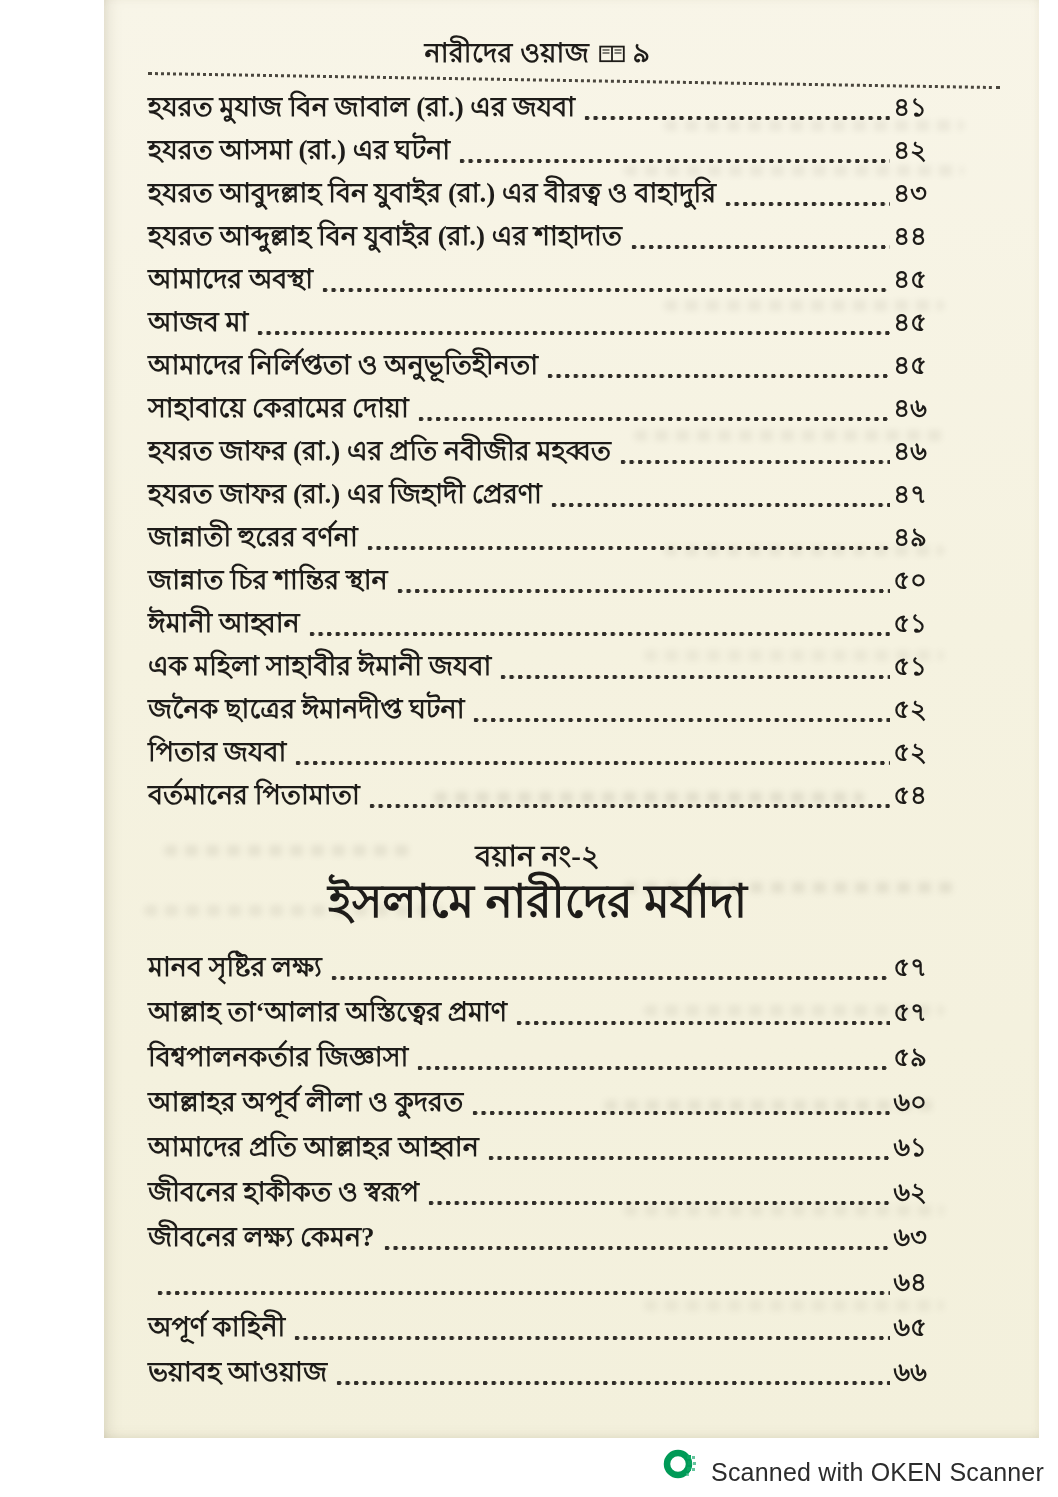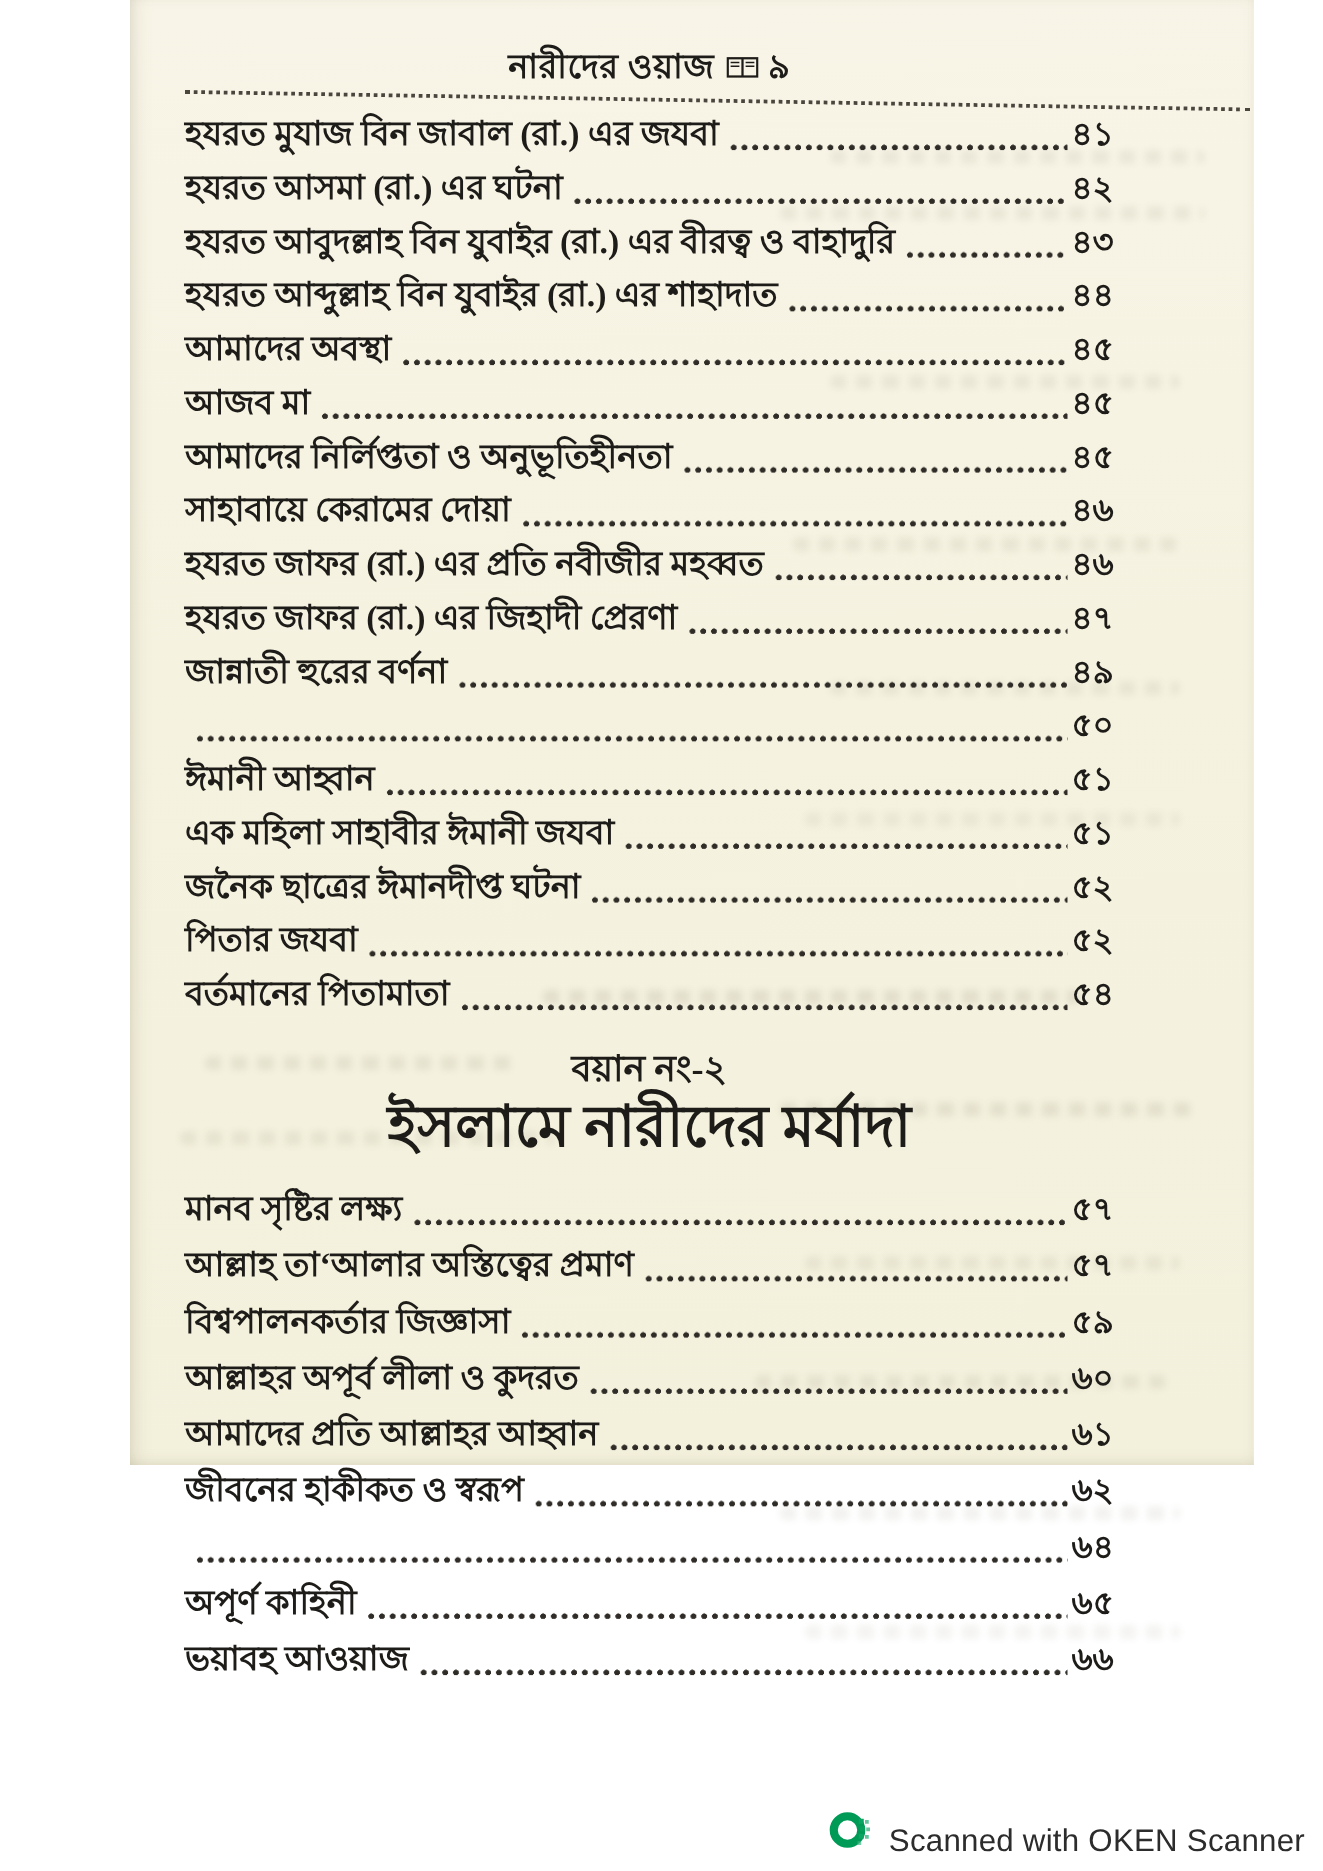--- a/index.html
+++ b/index.html
@@ -3,26 +3,27 @@
 <meta charset="utf-8">
 <style>
   html,body{margin:0;padding:0;}
   body{
     width:1058px;height:1497px;position:relative;overflow:hidden;
     background:#ffffff;
     font-family:"Liberation Serif","DejaVu Serif",serif;
   }
   
   .scan-page{
-    position:absolute;left:104px;top:0;width:899px;height:1172px;
+    position:absolute;left:104px;top:0;width:899px;height:1438px;
     background:linear-gradient(178deg,#f8f5e8 0%,#f5f2e0 45%,#f3f0dc 100%);
     box-shadow:inset 10px 0 20px -14px rgba(120,110,80,.4),
                inset -4px 0 14px -10px rgba(150,140,105,.25),
                inset 0 -8px 16px -12px rgba(150,140,105,.3);
     color:#1e1c19;
+    padding-left:36px;
   }
   .page-inner{position:absolute;left:44px;right:112px;top:0;}
   
   .page-header{
     margin-top:32px;text-align:center;font-size:27px;font-weight:700;
     letter-spacing:.5px;white-space:nowrap;
   }
   .page-header .book-icon{display:inline-block;vertical-align:-2px;margin:0 7px 0 10px;}
   .dotted-rule{
     position:absolute;left:0;top:72px;width:852px;height:0;
@@ -151,20 +152,21 @@
           <span class="toc-title">হযরত জাফর (রা.) এর জিহাদী প্রেরণা</span>
           <span class="toc-leader"></span>
           <span class="toc-page">৪৭</span>
         </div>
         <div class="toc-row">
           <span class="toc-title">জান্নাতী হুরের বর্ণনা</span>
           <span class="toc-leader"></span>
           <span class="toc-page">৪৯</span>
         </div>
         <div class="toc-row">
+          <span class="toc-title">জান্নাত চির শান্তির স্থান</span>
           <span class="toc-leader"></span>
           <span class="toc-page">৫০</span>
         </div>
         <div class="toc-row">
           <span class="toc-title">ঈমানী আহ্বান</span>
           <span class="toc-leader"></span>
           <span class="toc-page">৫১</span>
         </div>
         <div class="toc-row">
           <span class="toc-title">এক মহিলা সাহাবীর ঈমানী জযবা</span>
@@ -217,20 +219,25 @@
         </div>
         <div class="toc-row">
           <span class="toc-title">আমাদের প্রতি আল্লাহর আহ্বান</span>
           <span class="toc-leader"></span>
           <span class="toc-page">৬১</span>
         </div>
         <div class="toc-row">
           <span class="toc-title">জীবনের হাকীকত ও স্বরূপ</span>
           <span class="toc-leader"></span>
           <span class="toc-page">৬২</span>
+        </div>
+        <div class="toc-row">
+          <span class="toc-title">জীবনের লক্ষ্য কেমন?</span>
+          <span class="toc-leader"></span>
+          <span class="toc-page">৬৩</span>
         </div>
         <div class="toc-row">
           <span class="toc-leader"></span>
           <span class="toc-page">৬৪</span>
         </div>
         <div class="toc-row">
           <span class="toc-title">অপূর্ণ কাহিনী</span>
           <span class="toc-leader"></span>
           <span class="toc-page">৬৫</span>
         </div>

